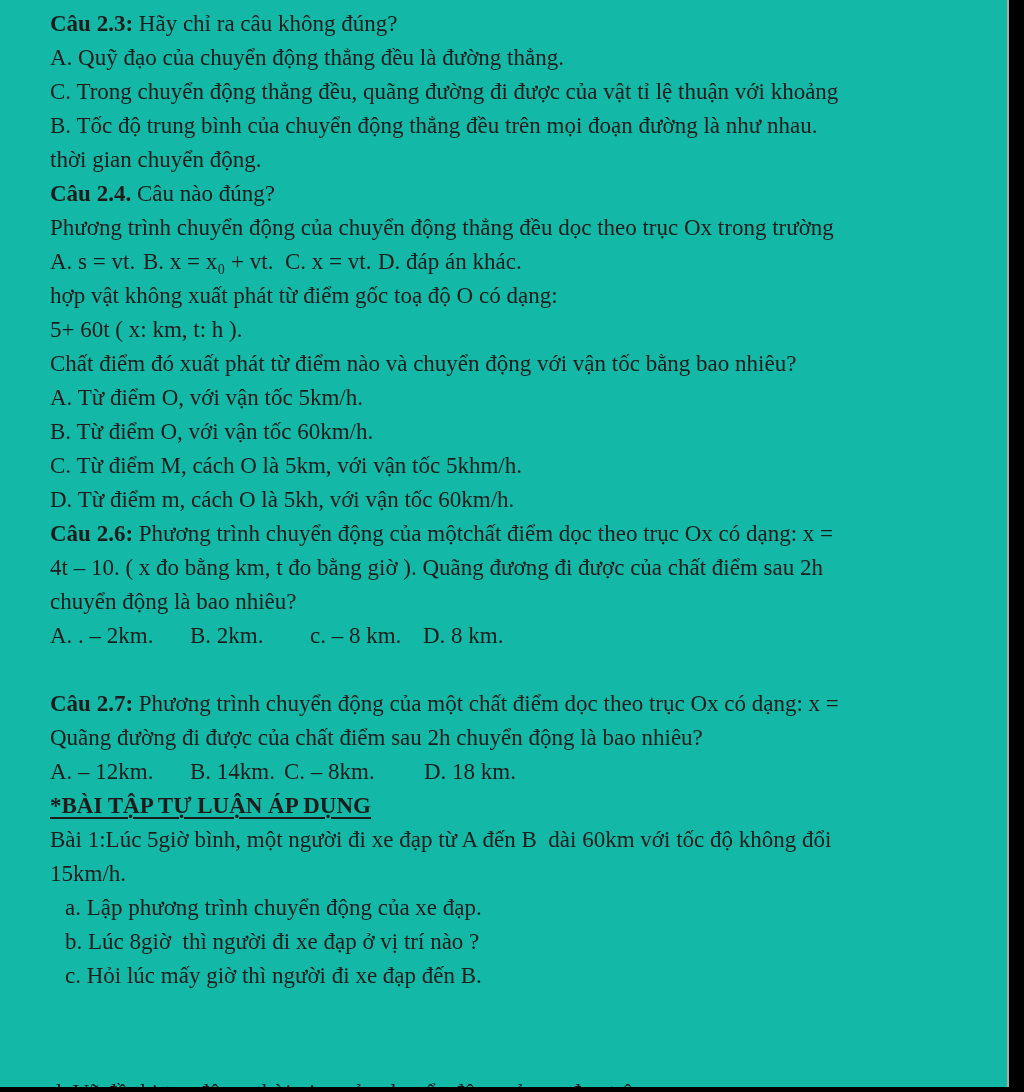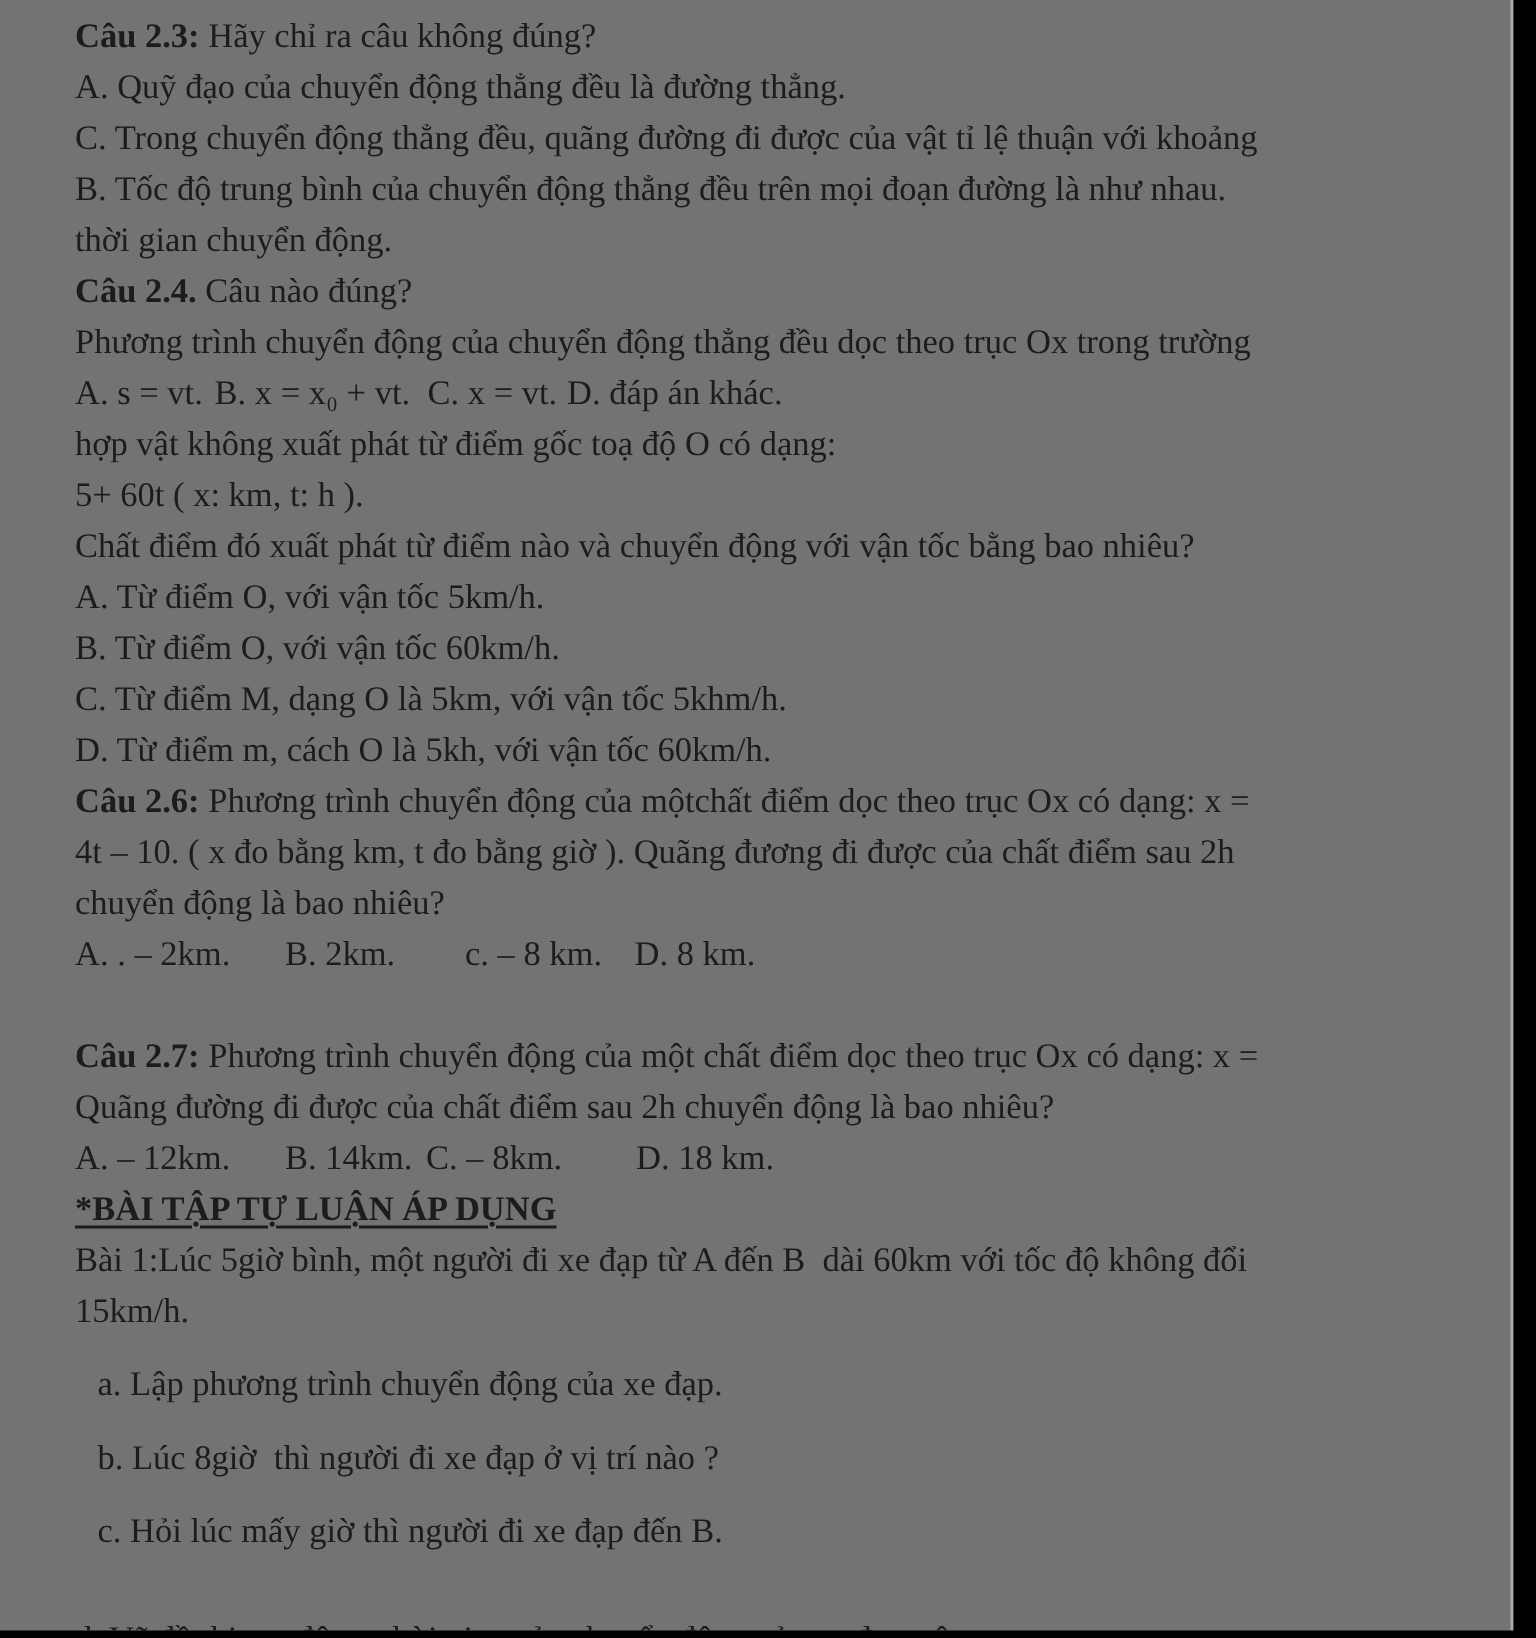--- a/index.html
+++ b/index.html
@@ -11,21 +11,21 @@
     color:#1c1c1c;
   }
   .doc{
     position:absolute;top:7px;left:50px;right:24px;
     font-size:23px;line-height:34px;
   }
   .line{white-space:pre;min-height:34px;}
   .line span{white-space:pre;}
   .bold{font-weight:700;}
   .underline{text-decoration:underline;text-decoration-thickness:2px;text-underline-offset:4px;}
-  .indent{padding-left:15px;margin-top:15px;}
+  .indent{padding-left:15px;}
   .blank-line{min-height:34px;}
   
   .q24-options span,.q26-options span,.q27-options span{display:inline-block;}
   .q24-options span:nth-child(1){min-width:93px;}
   .q24-options span:nth-child(2){min-width:142px;}
   .q24-options span:nth-child(3){min-width:93px;}
   .q26-options span:nth-child(1){min-width:140px;}
   .q26-options span:nth-child(2){min-width:120px;}
   .q26-options span:nth-child(3){min-width:113px;}
   .q27-options span:nth-child(1){min-width:140px;}
@@ -36,36 +36,36 @@
     position:absolute;left:50px;top:1076px;width:920px;height:11px;
     overflow:hidden;font-size:23px;line-height:34px;white-space:pre;
   }
   .bar-right{position:absolute;top:0;right:0;width:15px;height:1092px;z-index:5;}
   .bar-right-hairline{position:absolute;top:0;right:15px;width:2px;height:1092px;background:#a9a9a9;z-index:5;}
   .bar-bottom{position:absolute;left:0;bottom:0;width:1024px;height:5px;z-index:6;}
 </style>
 </head>
 <body style="background: rgb(0, 0, 0);">
 
-<div class="page" style="background: #737373; color: rgb(28, 28, 28);">
+<div class="page" style="background: #14b8a6; color: rgb(28, 28, 28);">
   <div class="doc">
       <div class="line q23-header"><span class="bold">Câu 2.3:</span><span> Hãy chỉ ra câu không đúng?</span></div>
       <div class="line q23-option-a"><span>A. Quỹ đạo của chuyển động thẳng đều là đường thẳng.</span></div>
       <div class="line q23-option-c-line1"><span>C. Trong chuyển động thẳng đều, quãng đường đi được của vật tỉ lệ thuận với khoảng</span></div>
       <div class="line q23-option-b"><span>B. Tốc độ trung bình của chuyển động thẳng đều trên mọi đoạn đường là như nhau.</span></div>
       <div class="line q23-option-c-line2"><span>thời gian chuyển động.</span></div>
       <div class="line q24-header"><span class="bold">Câu 2.4.</span><span> Câu nào đúng?</span></div>
       <div class="line q24-body-line1"><span>Phương trình chuyển động của chuyển động thẳng đều dọc theo trục Ox trong trường</span></div>
       <div class="line q24-options"><span>A. s = vt.</span><span>B. x = x₀ + vt.</span><span>C. x = vt.</span><span>D. đáp án khác.</span></div>
       <div class="line q24-body-line2"><span>hợp vật không xuất phát từ điểm gốc toạ độ O có dạng:</span></div>
       <div class="line q25-body-line1"><span>5+ 60t ( x: km, t: h ).</span></div>
       <div class="line q25-body-line2"><span>Chất điểm đó xuất phát từ điểm nào và chuyển động với vận tốc bằng bao nhiêu?</span></div>
       <div class="line q25-option-a"><span>A. Từ điểm O, với vận tốc 5km/h.</span></div>
       <div class="line q25-option-b"><span>B. Từ điểm O, với vận tốc 60km/h.</span></div>
-      <div class="line q25-option-c"><span>C. Từ điểm M, dạng O là 5km, với vận tốc 5khm/h.</span></div>
+      <div class="line q25-option-c"><span>C. Từ điểm M, cách O là 5km, với vận tốc 5khm/h.</span></div>
       <div class="line q25-option-d"><span>D. Từ điểm m, cách O là 5kh, với vận tốc 60km/h.</span></div>
       <div class="line q26-header"><span class="bold">Câu 2.6:</span><span> Phương trình chuyển động của mộtchất điểm dọc theo trục Ox có dạng: x =</span></div>
       <div class="line q26-body-line1"><span>4t – 10. ( x đo bằng km, t đo bằng giờ ). Quãng đương đi được của chất điểm sau 2h</span></div>
       <div class="line q26-body-line2"><span>chuyển động là bao nhiêu?</span></div>
       <div class="line q26-options"><span>A. . – 2km.</span><span>B. 2km.</span><span>c. – 8 km.</span><span>D. 8 km.</span></div>
       <div class="line blank-line"></div>
       <div class="line q27-header"><span class="bold">Câu 2.7:</span><span> Phương trình chuyển động của một chất điểm dọc theo trục Ox có dạng: x =</span></div>
       <div class="line q27-body-line2"><span>Quãng đường đi được của chất điểm sau 2h chuyển động là bao nhiêu?</span></div>
       <div class="line q27-options"><span>A. – 12km.</span><span>B. 14km.</span><span>C. – 8km.</span><span>D. 18 km.</span></div>
       <div class="line essay-section-heading"><span class="bold underline">*BÀI TẬP TỰ LUẬN ÁP DỤNG</span></div>

